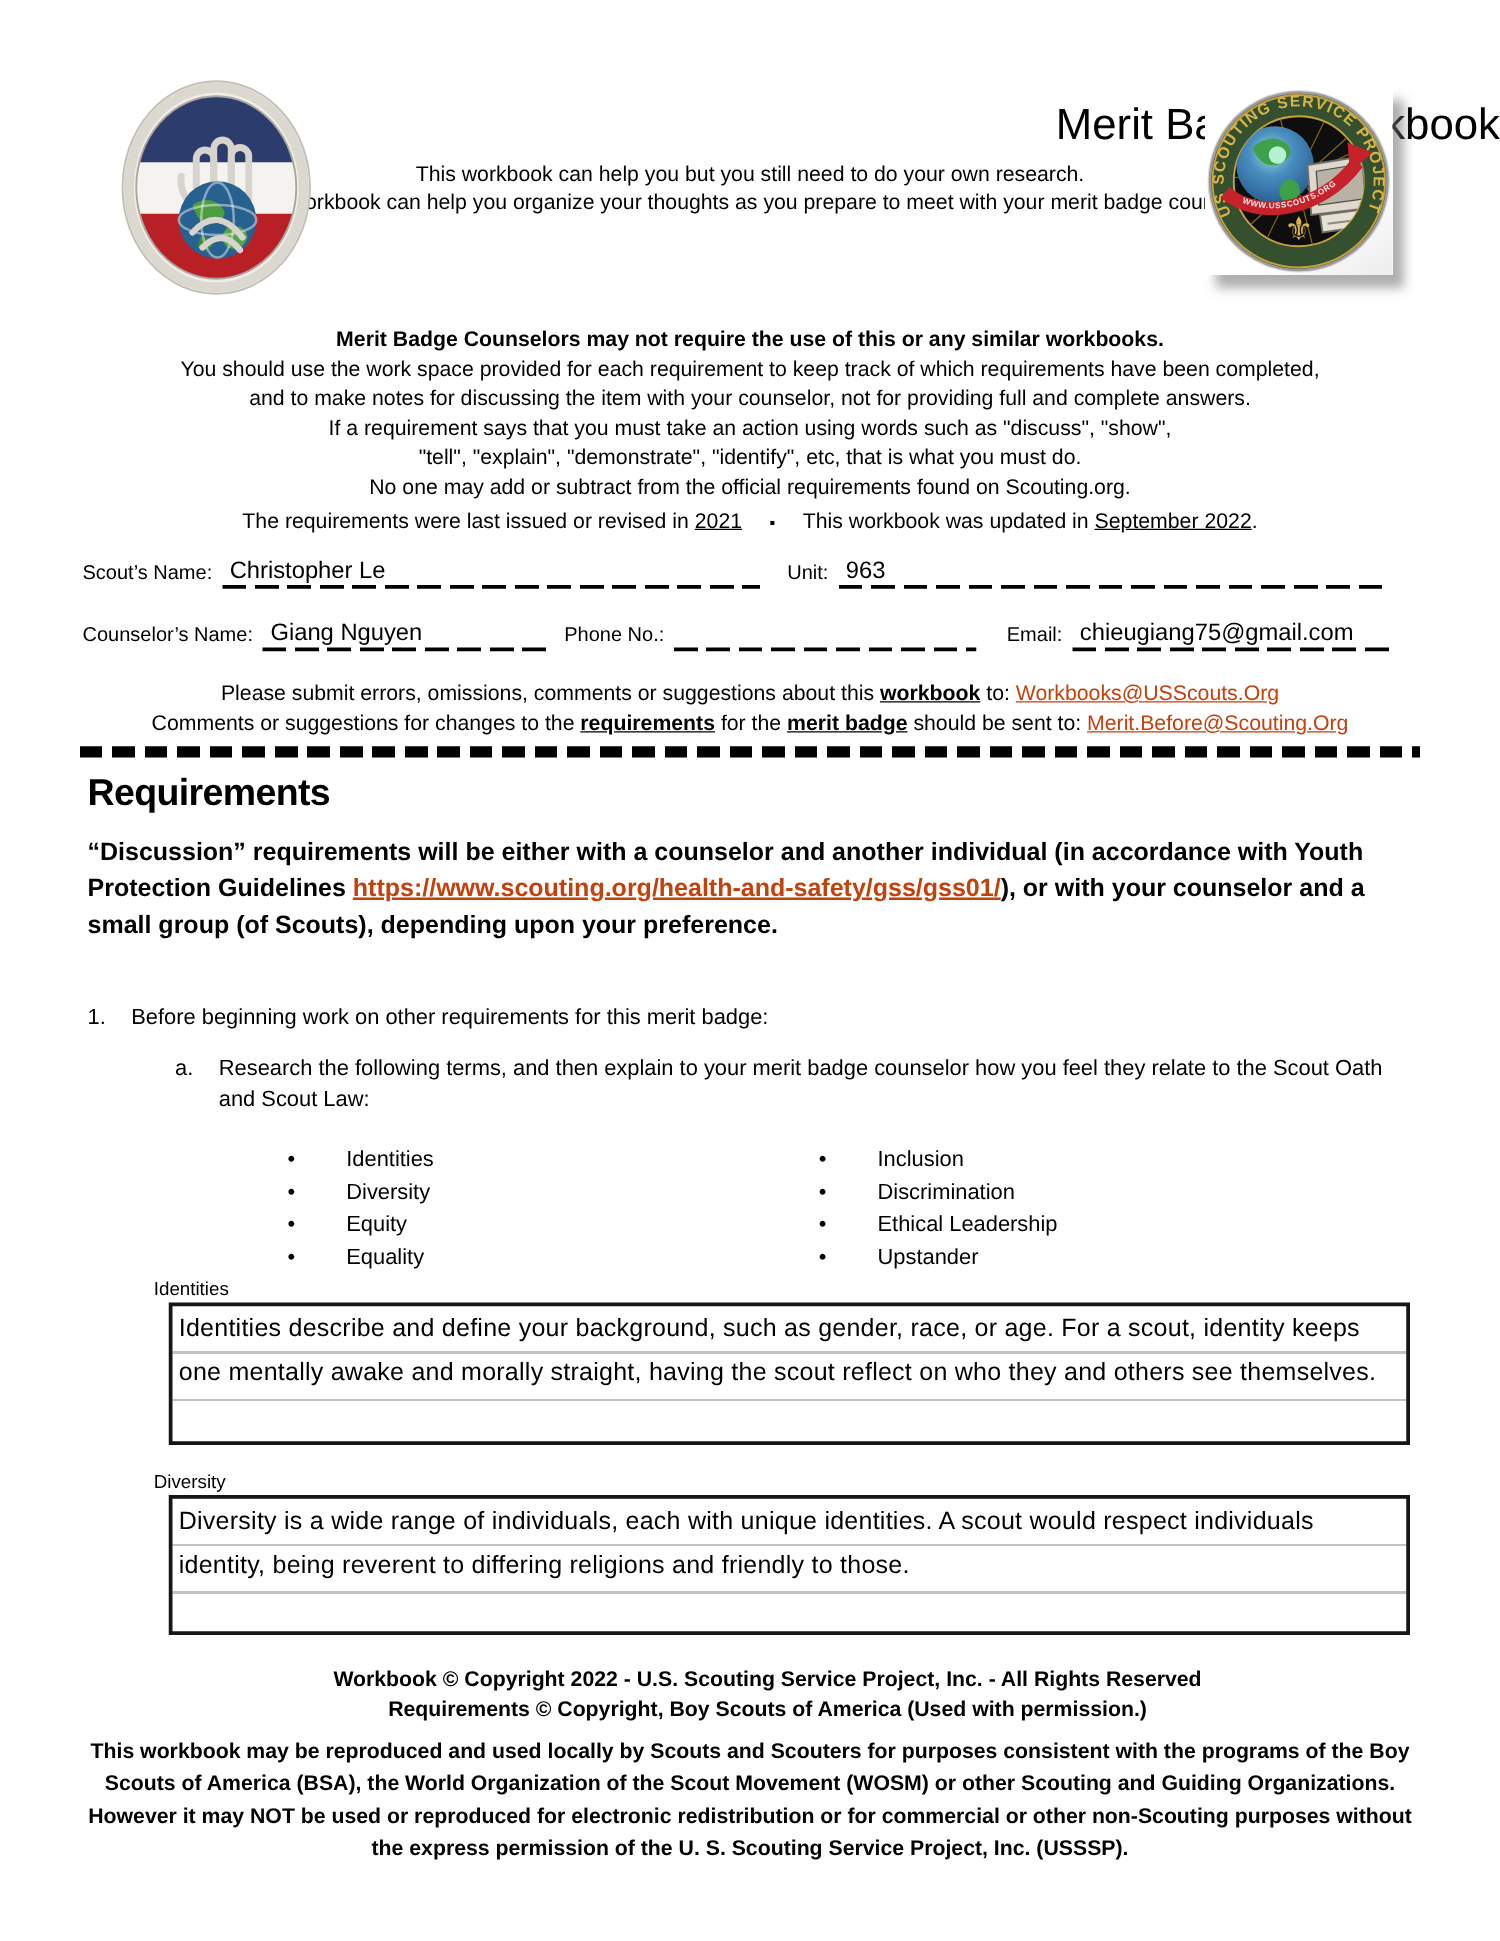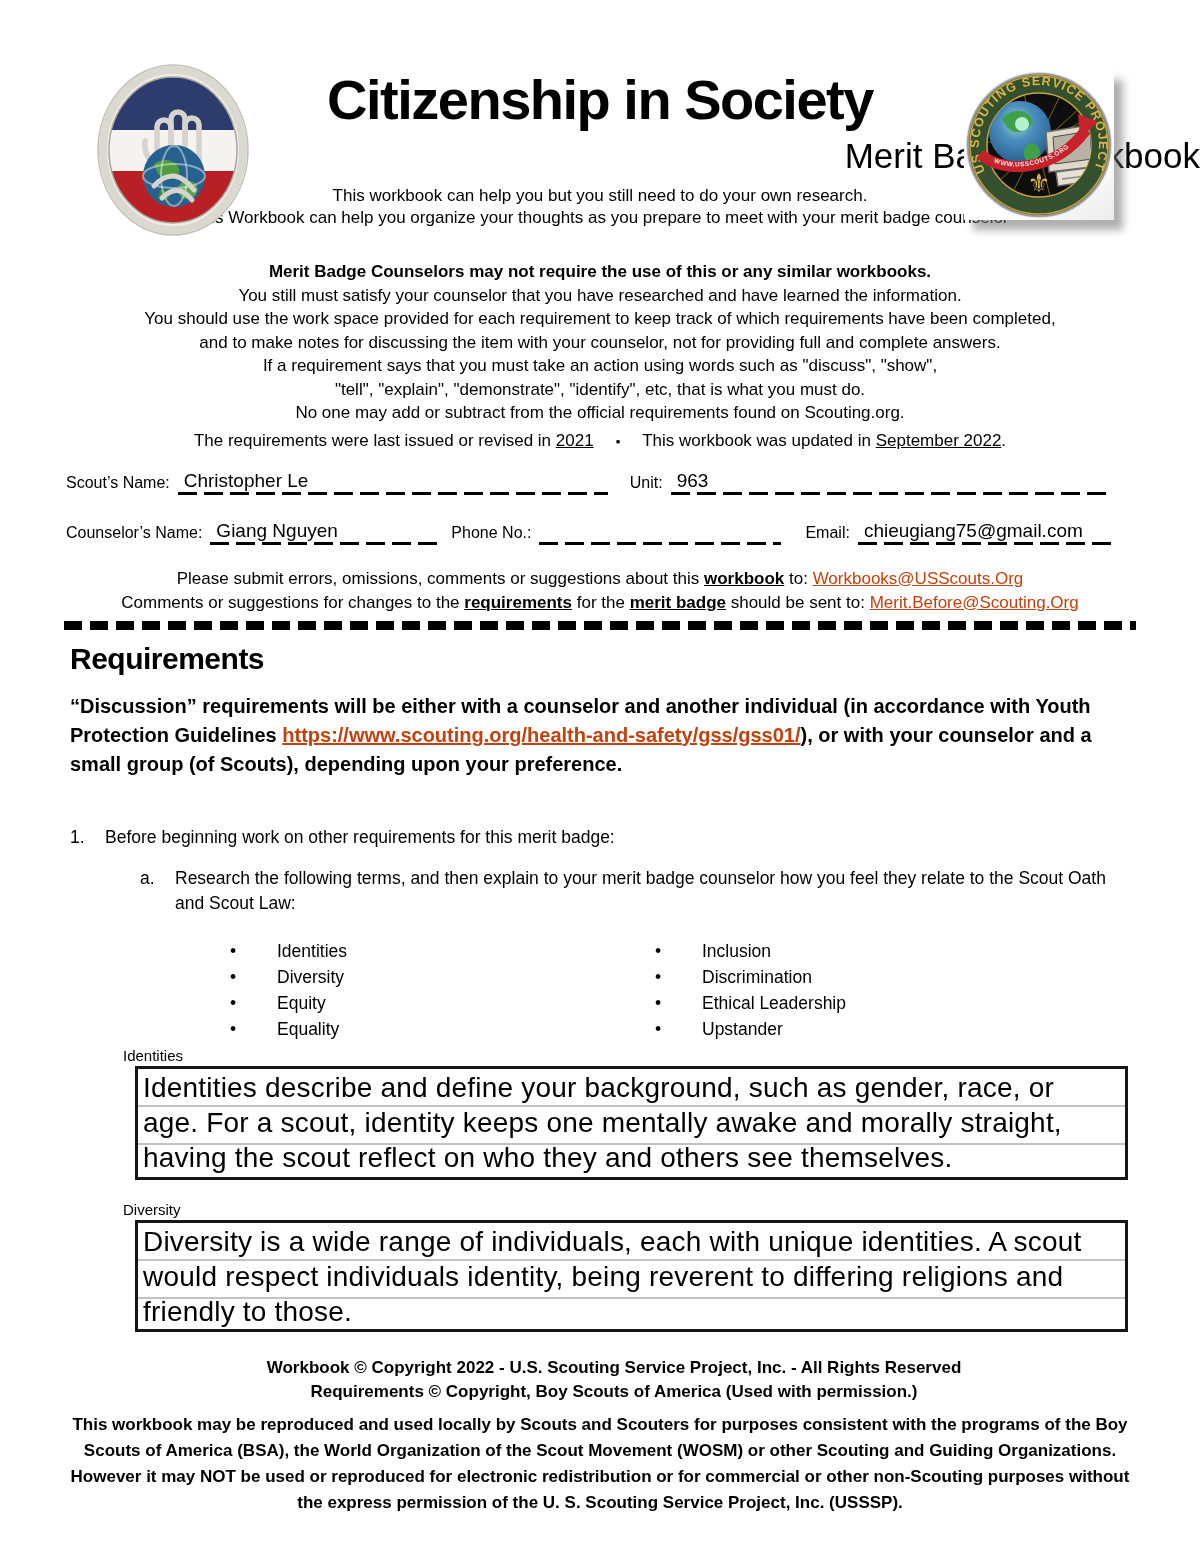--- a/index.html
+++ b/index.html
@@ -57,21 +57,21 @@
   .terms ul { list-style:none; margin:0; padding:0; }
   .terms ul.left { width:425px; }
   .terms li { line-height:26px; }
   .terms li::before { content:"\2022"; display:inline-block; width:47px; }
   
   .answer-label { margin:6px 0 0 123px; font-size:15px; line-height:15px; }
   .answer-label.second { margin-top:22px; }
   .answer-box {
     margin:3px 72px 0 135px; border:3px solid #161616; box-sizing:border-box;
     background-image:repeating-linear-gradient(180deg,transparent 0 36px,#c2c2c2 36px 38px);
-    font-size:28px; line-height:35px; padding:1px 8px 0 5px; overflow:hidden;
+    font-size:20px; line-height:35px; padding:1px 8px 0 5px; overflow:hidden;
     letter-spacing:0.2px;
   }
   .answer-box.h1 { height:114px; } .answer-box.h2 { height:112px; }
   
   .footer { margin-top:24px; text-align:center; font-weight:bold; }
   .footer .line { font-size:17px; line-height:24px;padding-left:28px; }
   .footer .para { margin:8px 64px 0; font-size:17px; line-height:26px; }
 </style>
 </head>
 <body>
@@ -161,31 +161,29 @@
         </g>
         <path d="M 16,84 C 42,106 92,100 122,60" fill="none" stroke="#c5222b" stroke-width="11"></path>
         <polygon points="114,44 134,52 116,68" fill="#c5222b"></polygon>
         <text font-size="6.5" font-weight="bold" fill="#f6eaea" letter-spacing="0.5" font-family="Liberation Sans, sans-serif">
           <textPath href="#bannerpath" startOffset="16">WWW.USSCOUTS.ORG</textPath>
         </text>
         <text x="75" y="122" text-anchor="middle" font-size="26" fill="#d9b44a">⚜</text>
       </svg>
     </div>
 
-    <h1 class="title">Citizenship in Society</h1>
     <h2 class="subtitle">Merit Badge Workbook</h2>
     <div class="intro">
       <div>This workbook can help you but you still need to do your own research.</div>
       <div>This Workbook can help you organize your thoughts as you prepare to meet with your merit badge counselor</div>
     </div>
   </div>
 
   <div class="notice">
     <div class="b">Merit Badge Counselors may not require the use of this or any similar workbooks.</div>
-    <div>You still must satisfy your counselor that you have researched and have learned the information.</div>
     <div>You should use the work space provided for each requirement to keep track of which requirements have been completed,</div>
     <div>and to make notes for discussing the item with your counselor, not for providing full and complete answers.</div>
     <div>If a requirement says that you must take an action using words such as "discuss", "show",</div>
     <div>"tell", "explain", "demonstrate", "identify", etc, that is what you must do.</div>
     <div>No one may add or subtract from the official requirements found on Scouting.org.</div>
   </div>
 
   <div class="revision">
     <span>The requirements were last issued or revised in</span>
     <span class="u">2021</span><span class="sep">▪</span><span>This workbook was updated in</span>

